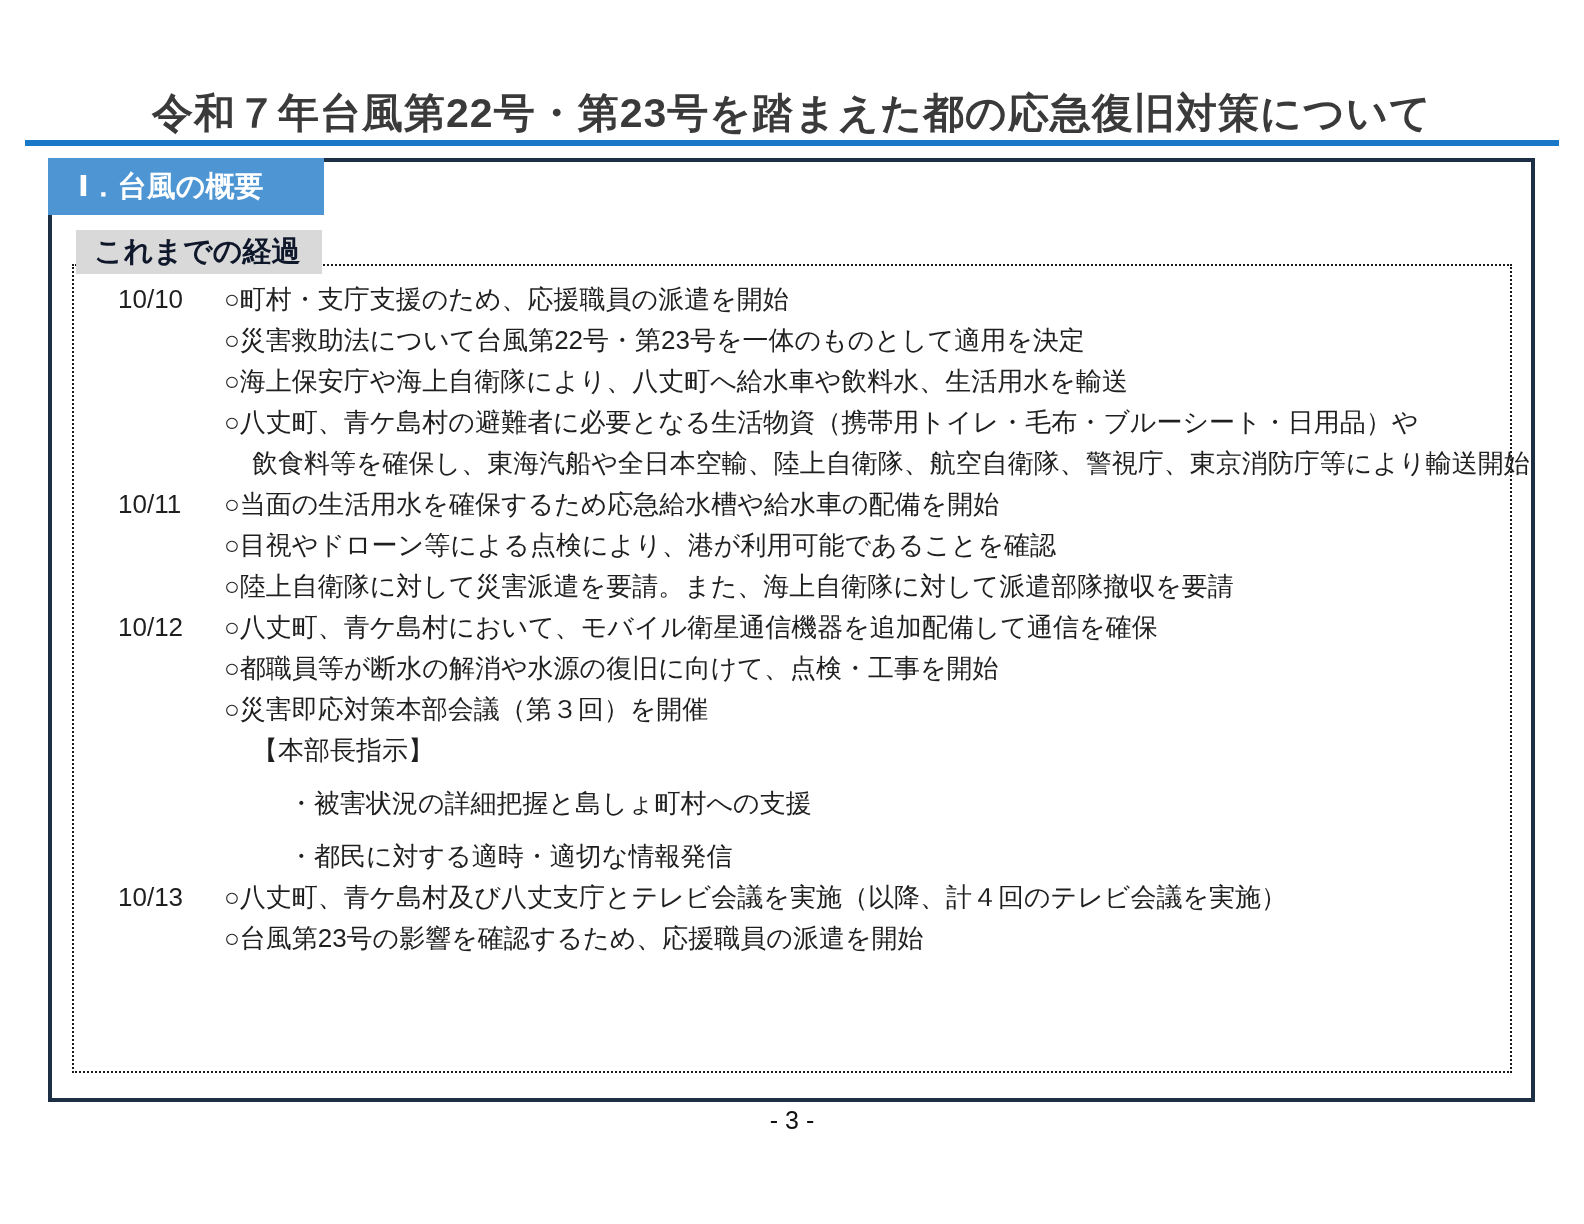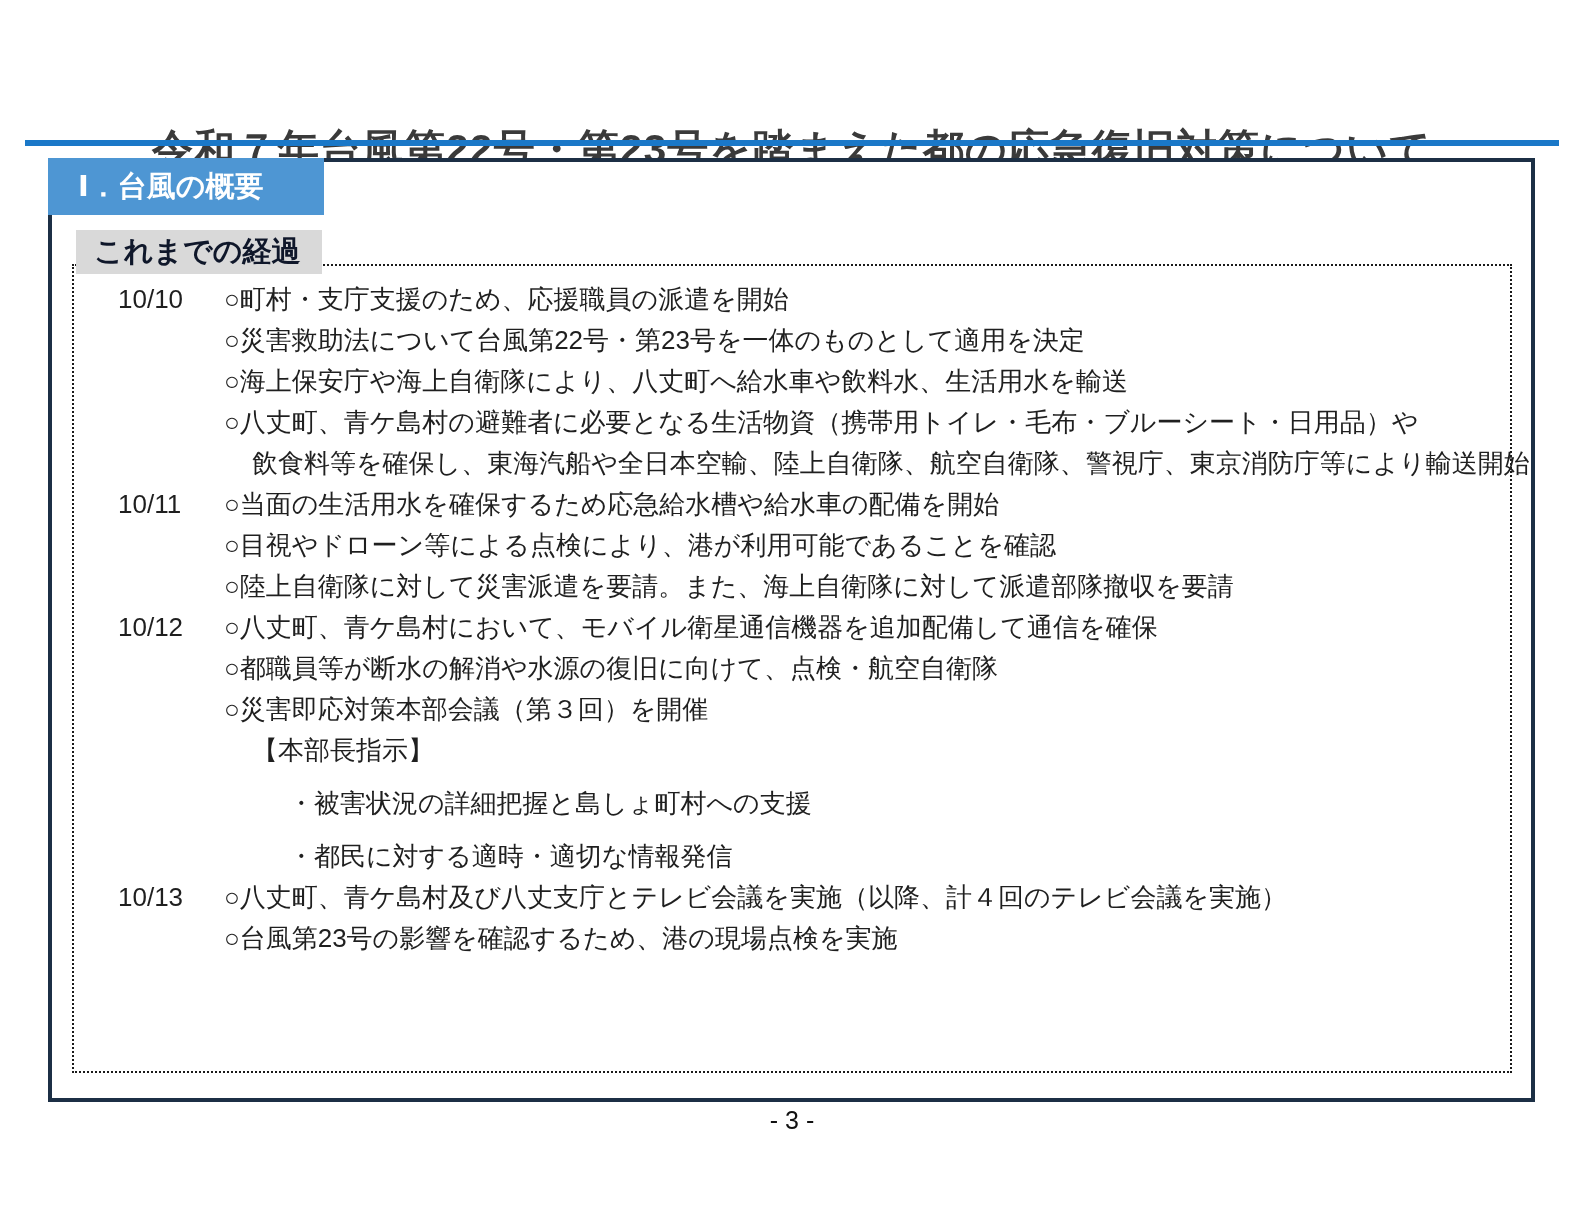--- a/index.html
+++ b/index.html
@@ -27,21 +27,20 @@
     position:absolute;
     top:86px;
     left:0;
     width:100%;
     text-align:center;
     font-size:41px;
     font-weight:700;
     letter-spacing:1px;
     color:var(--title-gray);
     white-space:nowrap;
-    margin-top:36px;
   }
   .title-rule{
     position:absolute;
     top:140px;
     left:25px;
     width:1534px;
     height:6px;
     background:var(--rule-blue);
   }
   .outer-box{
@@ -151,32 +150,32 @@
             <div class="lines">
               <div class="line indent-0">○当面の生活用水を確保するため応急給水槽や給水車の配備を開始</div>
               <div class="line indent-0">○目視やドローン等による点検により、港が利用可能であることを確認</div>
               <div class="line indent-0">○陸上自衛隊に対して災害派遣を要請。また、海上自衛隊に対して派遣部隊撤収を要請</div>
             </div>
           </div>
           <div class="group">
             <div class="date">10/12</div>
             <div class="lines">
               <div class="line indent-0">○八丈町、青ケ島村において、モバイル衛星通信機器を追加配備して通信を確保</div>
-              <div class="line indent-0">○都職員等が断水の解消や水源の復旧に向けて、点検・航空自衛隊</div>
+              <div class="line indent-0">○都職員等が断水の解消や水源の復旧に向けて、点検・工事を開始</div>
               <div class="line indent-0">○災害即応対策本部会議（第３回）を開催</div>
               <div class="line indent-1">【本部長指示】</div>
               <div class="line indent-2">・被害状況の詳細把握と島しょ町村への支援</div>
               <div class="line indent-2">・都民に対する適時・適切な情報発信</div>
             </div>
           </div>
           <div class="group">
             <div class="date">10/13</div>
             <div class="lines">
               <div class="line indent-0">○八丈町、青ケ島村及び八丈支庁とテレビ会議を実施（以降、計４回のテレビ会議を実施）</div>
-              <div class="line indent-0">○台風第23号の影響を確認するため、港の現場点検を実施</div>
+              <div class="line indent-0">○台風第23号の影響を確認するため、応援職員の派遣を開始</div>
             </div>
           </div>
         </div>
     </div>
   </div>
 
   <div class="page-number">- 3 -</div>
 
 </div>
 

